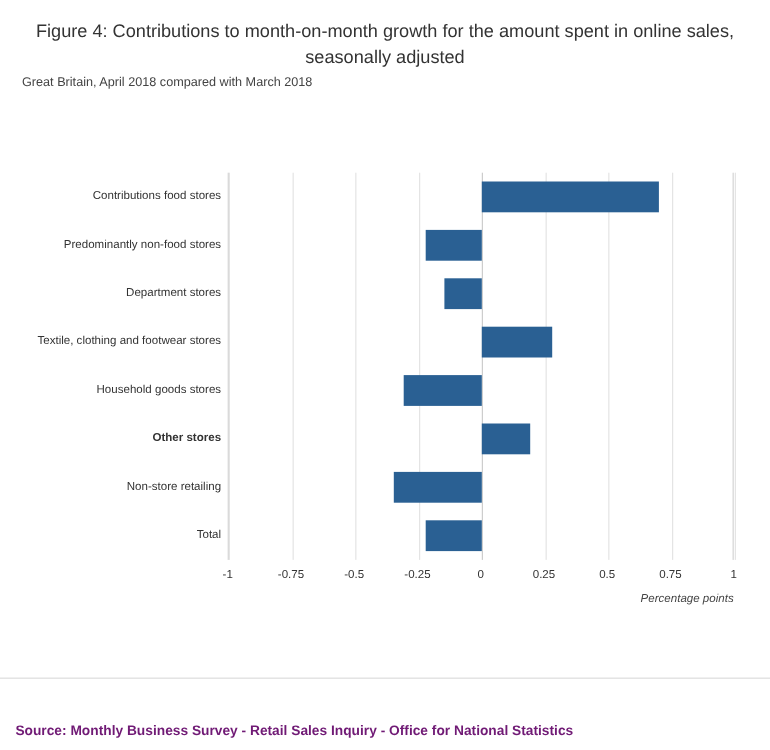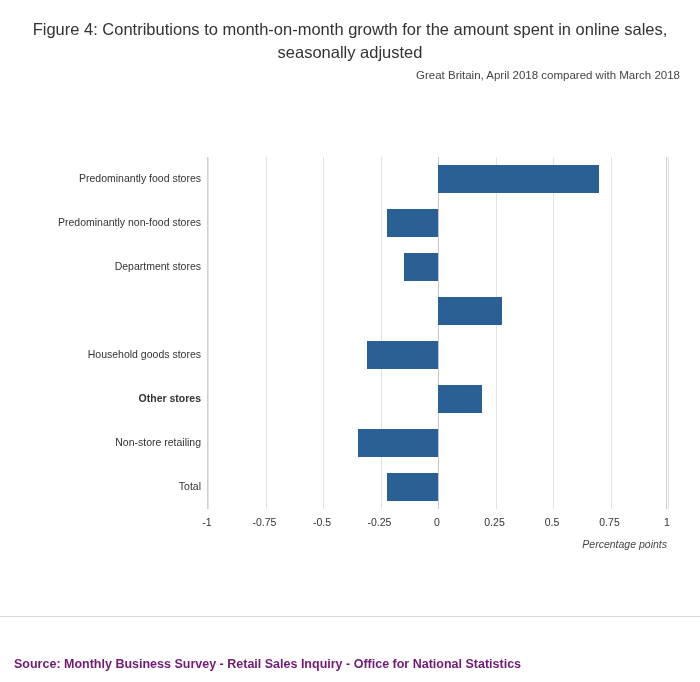--- a/index.html
+++ b/index.html
@@ -35,21 +35,21 @@
     line-height: 23px;
     color: #333333;
     font-weight: normal;
   }
 
   .subtitle {
     position: absolute;
     left: 20px;
     top: 57px;
     width: 660px;
-    text-align: right;
+    text-align: left;
     font-size: 11.5px;
     color: #444444;
   }
 
   
   .plot-wrap {
     position: absolute;
     left: 0;
     top: 130px;
     width: 700px;
@@ -159,23 +159,24 @@
 </head>
 <body>
 
 <div class="figure">
 
   <div class="title">Figure 4: Contributions to month-on-month growth for the amount spent in online sales, seasonally adjusted</div>
   <div class="subtitle">Great Britain, April 2018 compared with March 2018</div>
 
   <div class="plot-wrap">
     <div class="cat-labels" id="cat-labels">
-        <div class="cat-label" style="top: 15px;">Predominantly food stores</div>
+        <div class="cat-label" style="top: 15px;">Contributions food stores</div>
         <div class="cat-label" style="top: 59px;">Predominantly non-food stores</div>
         <div class="cat-label" style="top: 103px;">Department stores</div>
+        <div class="cat-label" style="top: 147px;">Textile, clothing and footwear stores</div>
         <div class="cat-label" style="top: 191px;">Household goods stores</div>
         <div class="cat-label" style="top: 235px; font-weight: bold;">Other stores</div>
         <div class="cat-label" style="top: 279px;">Non-store retailing</div>
         <div class="cat-label" style="top: 323px;">Total</div>
       </div>
     <div class="plot-area" id="plot-area">
       <div id="gridlines">
           <div class="gridline" style="left: 0px;"></div>
           <div class="gridline" style="left: 57.5px;"></div>
           <div class="gridline" style="left: 115px;"></div>

